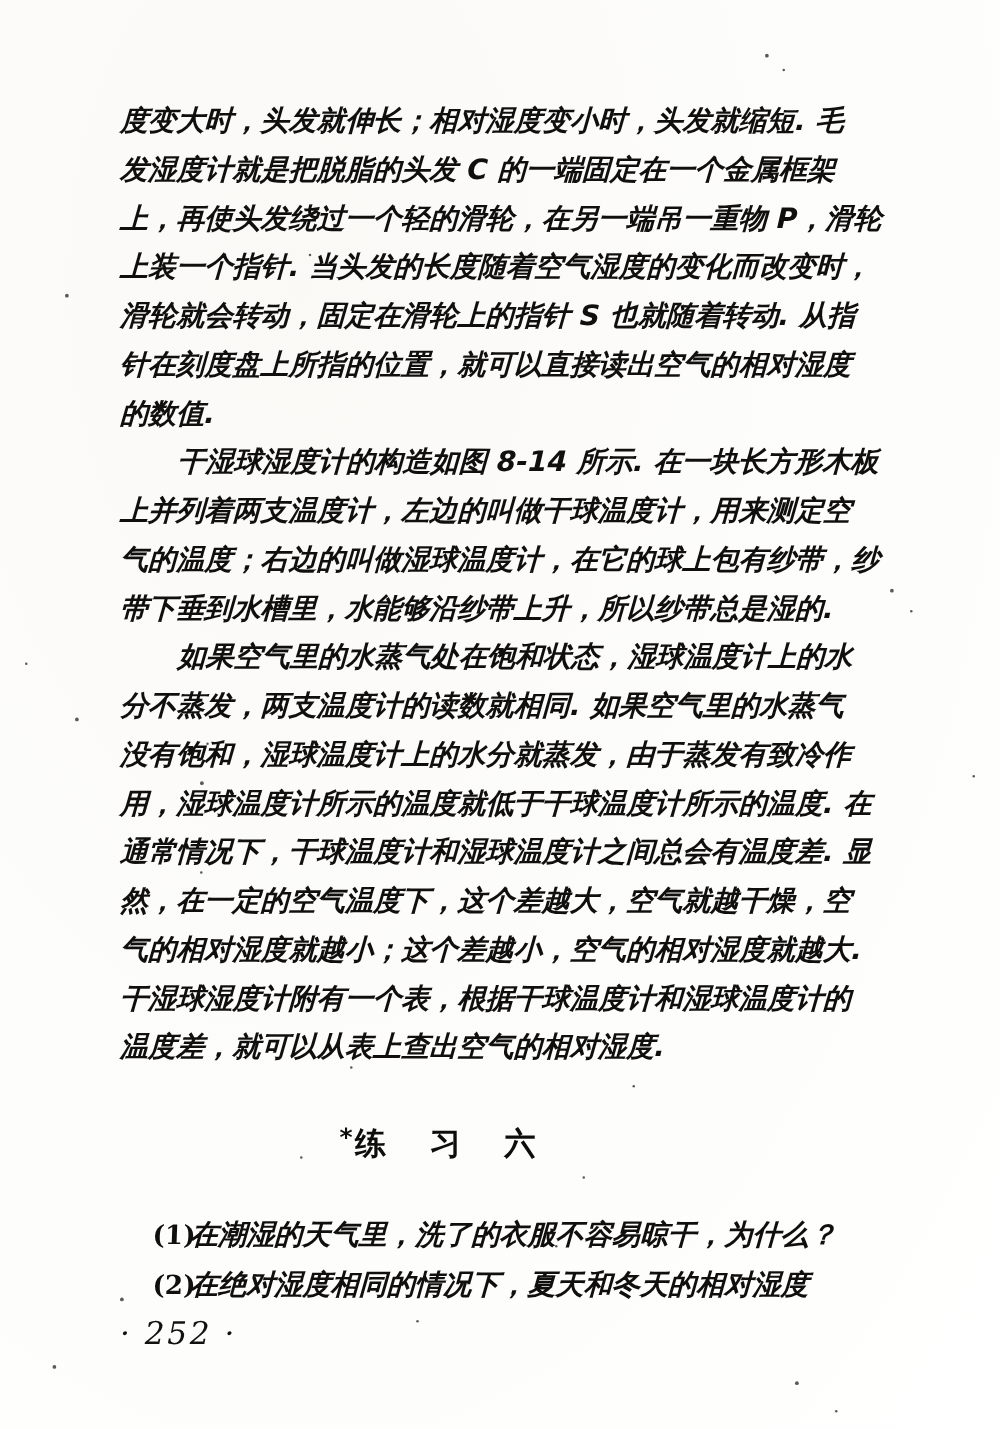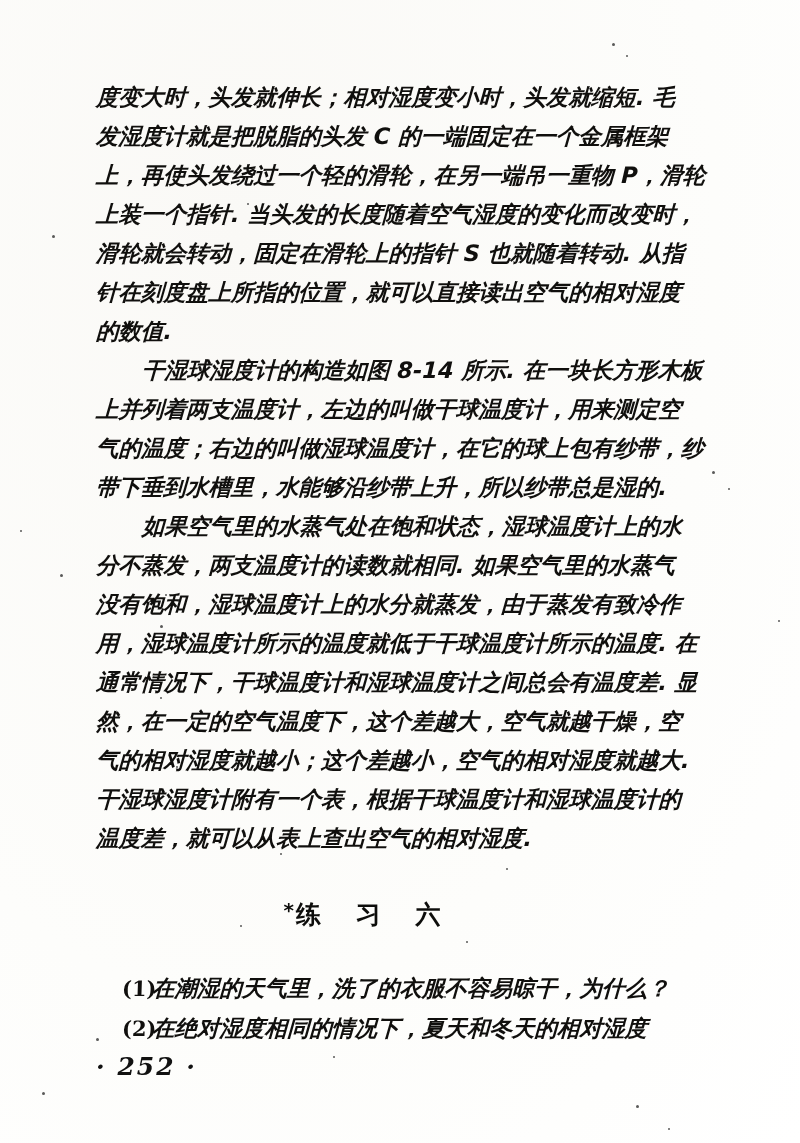--- a/index.html
+++ b/index.html
@@ -64,21 +64,21 @@
   }
 
   .indent {
     display: inline-block;
     width: 46px;
   }
 
   
   #exercise-heading {
     position: absolute;
-    left: 16px;
+    left: 4px;
     top: 898px;
     width: 692px;
     text-align: center;
     font-family: "DejaVu Sans", sans-serif;
     font-weight: 700;
     font-size: 25px;
     color: #0d0d0b;
     letter-spacing: 13px;
     text-indent: 13px;
   }
@@ -117,21 +117,21 @@
     box-sizing: border-box;
   }
 
   
   #folio {
     position: absolute;
     left: 96px;
     top: 1052px;
     font-family: "DejaVu Serif", serif;
     font-style: italic;
-    font-weight: 700;
+    font-weight: 400;
     font-size: 25px;
     color: #111;
     letter-spacing: 2px;
   }
 
   
   .speck {
     position: absolute;
     background: #1a1a1a;
     border-radius: 50%;

